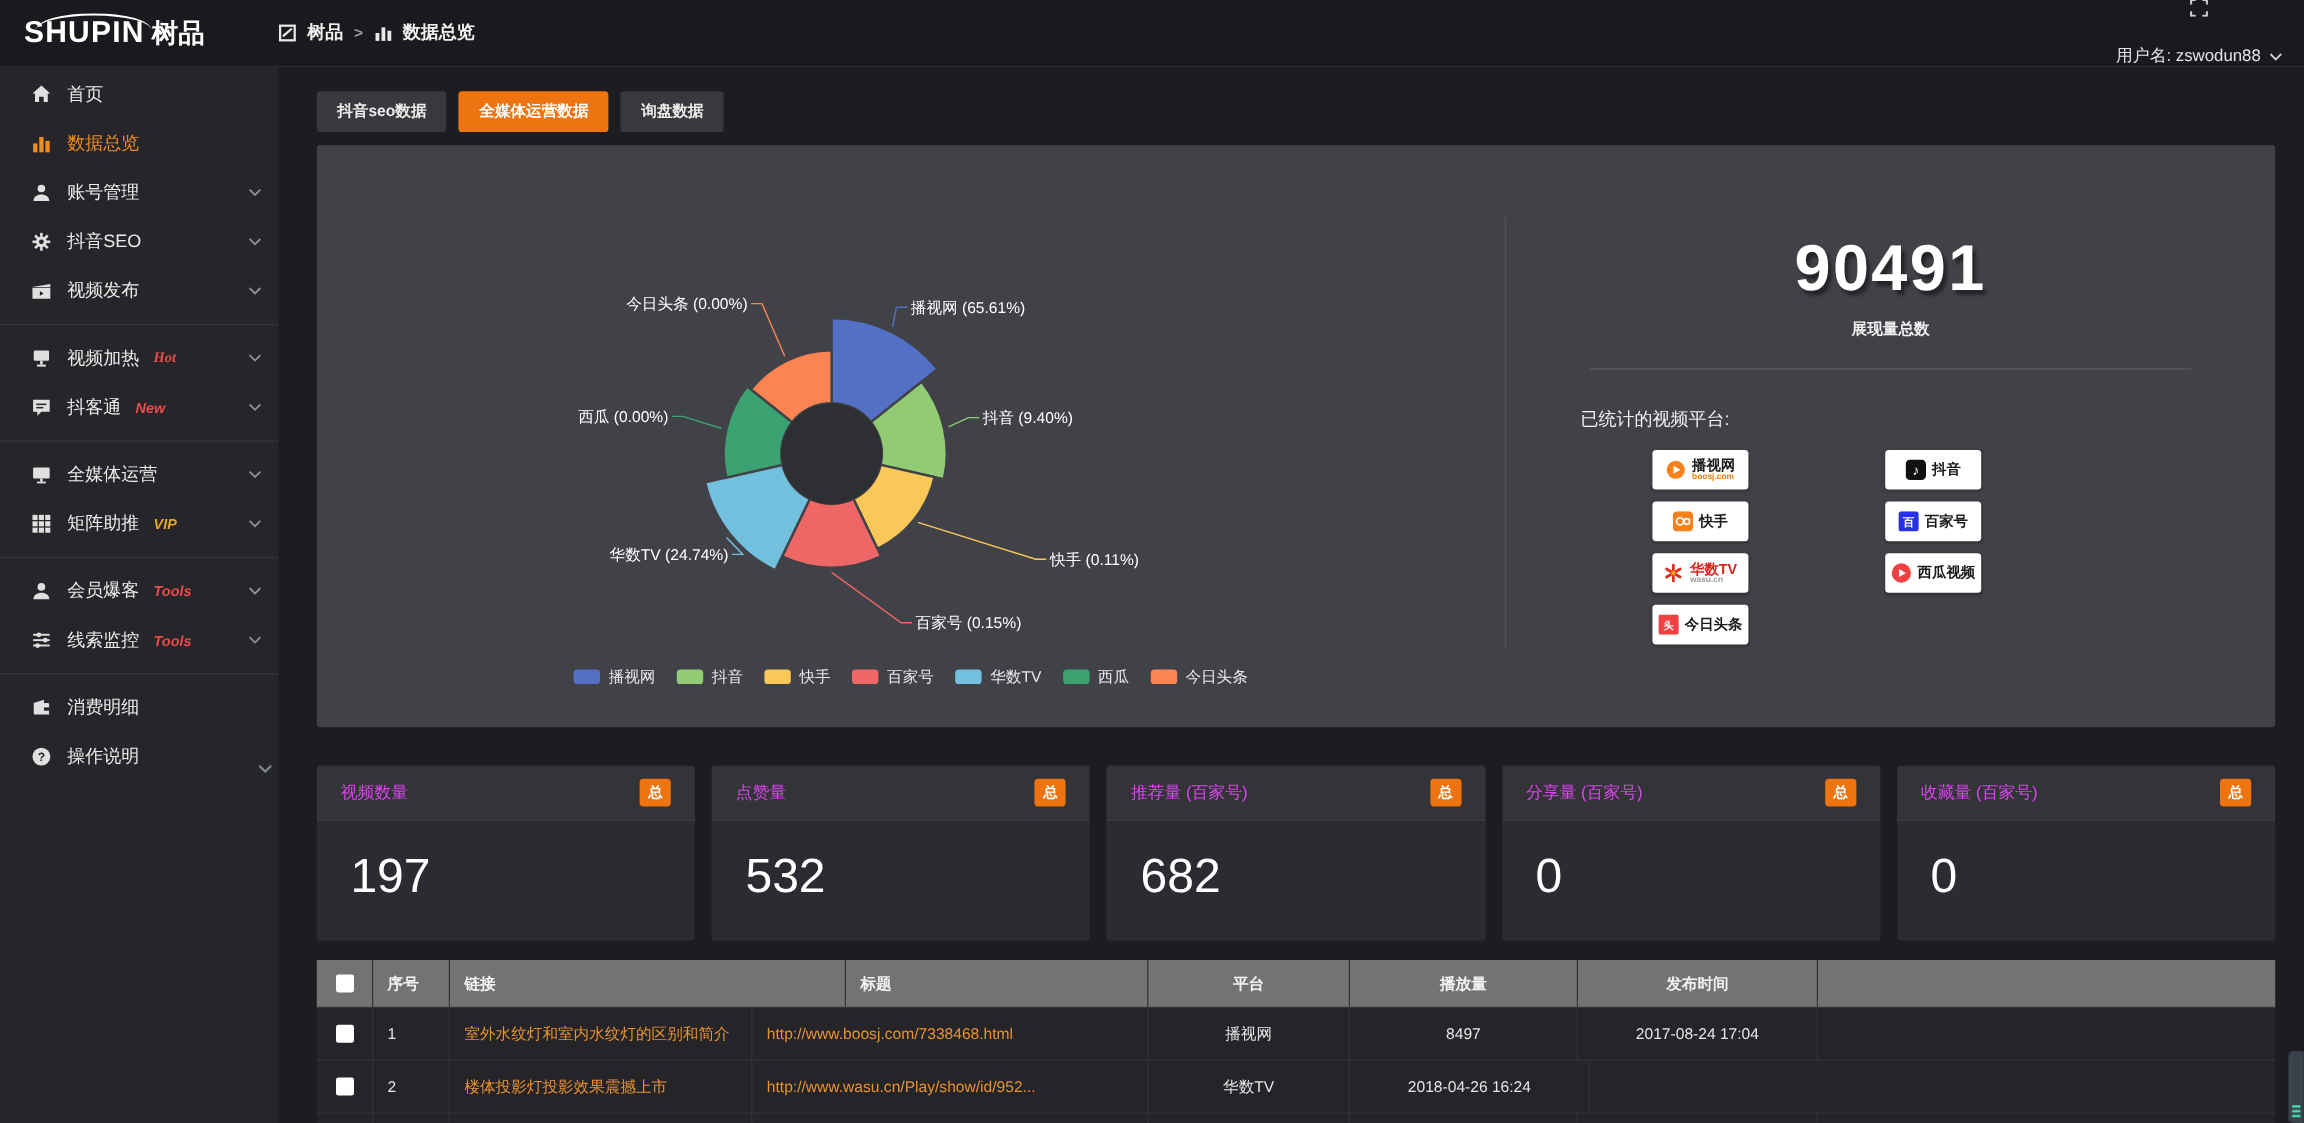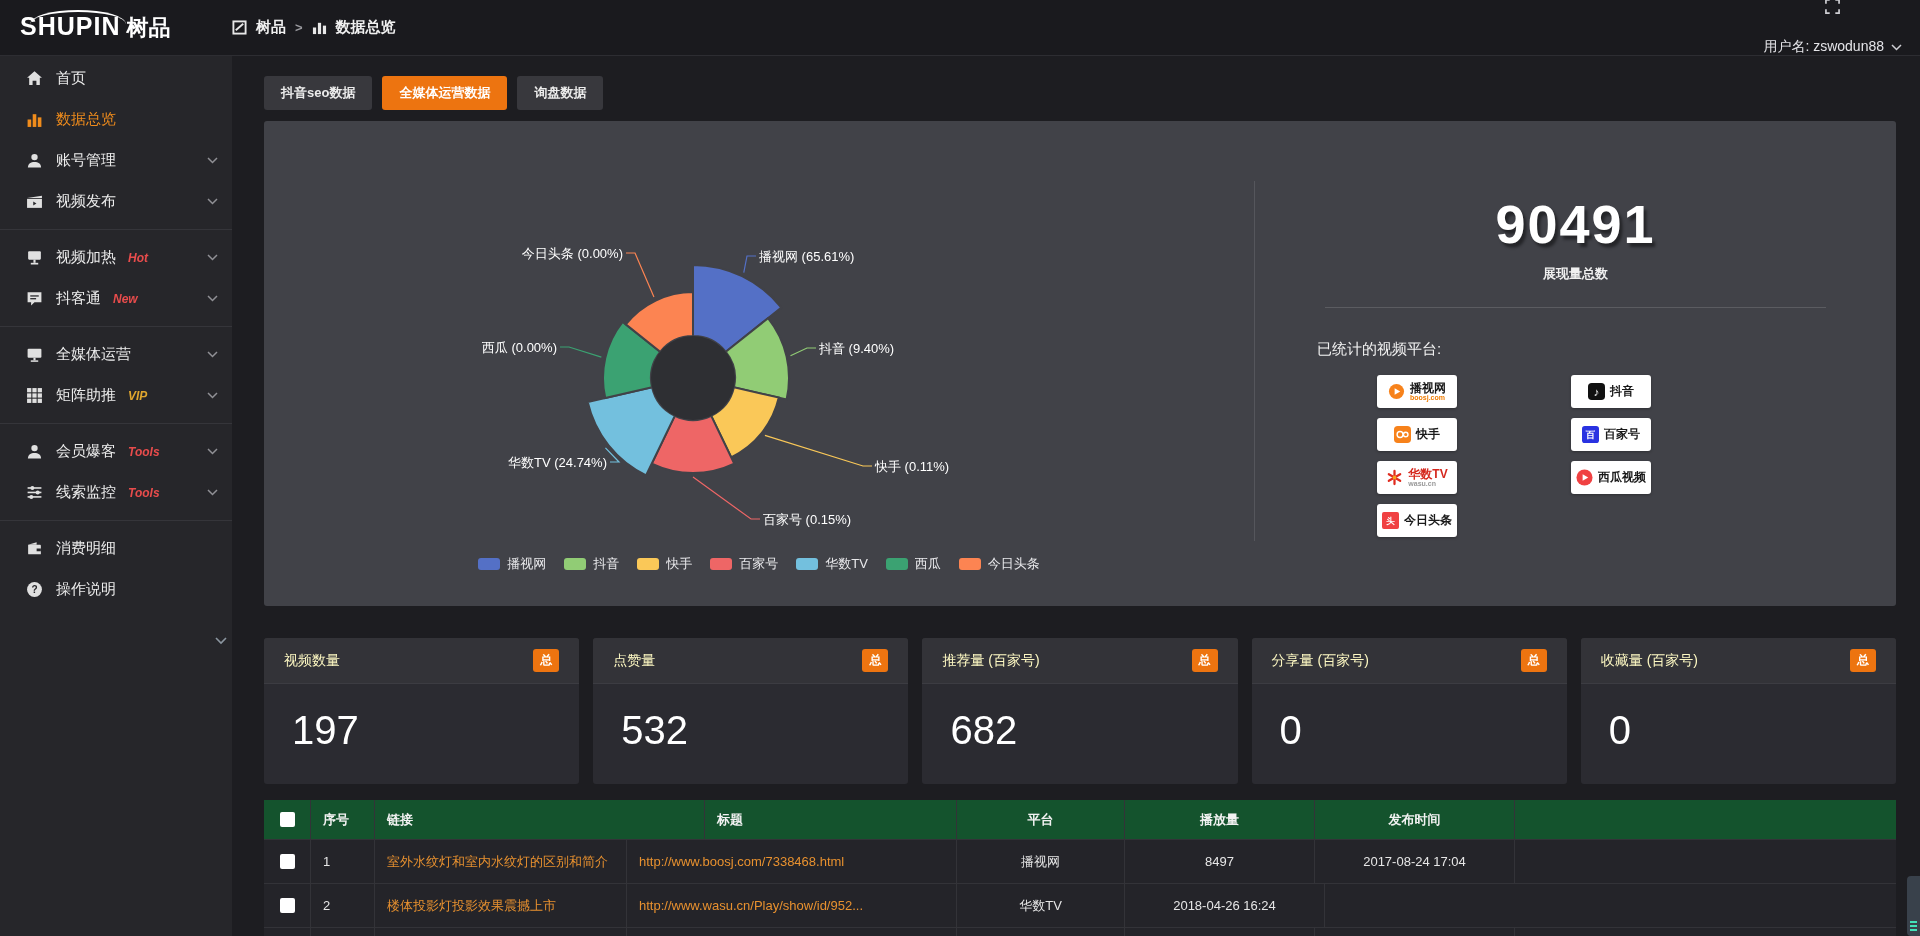--- a/index.html
+++ b/index.html
@@ -70,29 +70,29 @@
   .pb-name { font-size:12px; font-weight:bold; color:#1a1a1a; white-space:nowrap; }
   .pb-sub { font-size:7px; color:#f07c00; font-weight:bold; }
   .pbadge.wasu .pb-name { color:#d5281e; }
   .pbadge.wasu .pb-sub { color:#999; }
 
   
   .cards { margin-top:32px; display:flex; gap:14px; height:146px; }
   .card { flex:1; background:#2b2b31; border-radius:3px; overflow:hidden; }
   .card-h { height:46px; background:#333338; border-bottom:1px solid #3c3c42;
             display:flex; align-items:center; padding:0 20px; }
-  .card-t { font-size:14px; color:#fef9c3; }
+  .card-t { font-size:14px; color:#d946ef; }
   .card-b { margin-left:auto; background:#ed7410; color:#fff; font-size:12px; font-weight:bold;
             padding:3px 7px; border-radius:3px; cursor:pointer; }
   .card-v { padding:24px 0 0 28px; font-size:40px; color:#fff; }
 
   
   .tbl { margin-top:16px; background:#242429; }
   .trow { display:flex; border-bottom:1px solid #333338; height:44px; }
-  .trow.head { height:40px; background:#14532d; }
+  .trow.head { height:40px; background:#737373; }
   .trow.head .tc { font-weight:bold; color:#f2f2f2; }
   .tc { display:flex; align-items:center; padding:0 12px; font-size:13px; color:#e6e6e6;
         border-left:1px solid #333338; overflow:hidden; white-space:nowrap; }
   .tc:first-child { border-left:none; }
   .tc.c { justify-content:center; } .tc.l { justify-content:flex-start; }
   .tc.link { color:#e8912f; cursor:pointer; }
   .tc.fill { flex:1; }
   .cb { width:15px; height:15px; background:#fff; border-radius:2px; cursor:pointer; flex:none; }
   .trow.partial { height:14px; border-bottom:none; }
 
@@ -177,20 +177,40 @@
         <span>账号管理</span>
         <span class="s-chev">
           <svg width="11" height="7" viewBox="0 0 11 7">
             <polyline points="1,1 5.5,5.5 10,1" fill="none" stroke="currentColor" stroke-width="1.5"></polyline>
           </svg>
         </span>
       </div>
       <div class="side-item">
         <span class="s-ic">
           <svg viewBox="0 0 16 16" fill="currentColor">
+            <g>
+              <rect x="7" y="1" width="2" height="14"></rect>
+              <rect x="1" y="7" width="14" height="2"></rect>
+              <rect x="7" y="1" width="2" height="14" transform="rotate(45 8 8)"></rect>
+              <rect x="7" y="1" width="2" height="14" transform="rotate(-45 8 8)"></rect>
+              <circle cx="8" cy="8" r="4.2"></circle>
+              <circle cx="8" cy="8" r="1.9" fill="#26262a"></circle>
+            </g>
+          </svg>
+        </span>
+        <span>抖音SEO</span>
+        <span class="s-chev">
+          <svg width="11" height="7" viewBox="0 0 11 7">
+            <polyline points="1,1 5.5,5.5 10,1" fill="none" stroke="currentColor" stroke-width="1.5"></polyline>
+          </svg>
+        </span>
+      </div>
+      <div class="side-item">
+        <span class="s-ic">
+          <svg viewBox="0 0 16 16" fill="currentColor">
             <path d="M1 5.5h14V14H1z"></path>
             <path d="M1 4.8l14-2.3v2.3z"></path>
             <path d="M6.8 8l3 1.9-3 1.9z" fill="#26262a"></path>
           </svg>
         </span>
         <span>视频发布</span>
         <span class="s-chev">
           <svg width="11" height="7" viewBox="0 0 11 7">
             <polyline points="1,1 5.5,5.5 10,1" fill="none" stroke="currentColor" stroke-width="1.5"></polyline>
           </svg>
@@ -199,21 +219,21 @@
       <div class="side-div"></div>
       <div class="side-item">
         <span class="s-ic">
           <svg viewBox="0 0 16 16" fill="currentColor">
             <rect x="2" y="2" width="12" height="8" rx="1"></rect>
             <rect x="7" y="10" width="2" height="3"></rect>
             <rect x="4.5" y="13" width="7" height="1.6"></rect>
           </svg>
         </span>
         <span>视频加热</span>
-        <span class="s-badge" style="color: rgb(232, 76, 76);">Hot</span>
+        <span class="s-badge" style="color: rgb(232, 76, 76); font-family: Liberation Serif, serif;">Hot</span>
         <span class="s-chev">
           <svg width="11" height="7" viewBox="0 0 11 7">
             <polyline points="1,1 5.5,5.5 10,1" fill="none" stroke="currentColor" stroke-width="1.5"></polyline>
           </svg>
         </span>
       </div>
       <div class="side-item">
         <span class="s-ic">
           <svg viewBox="0 0 16 16" fill="currentColor">
             <path d="M1.5 2h13v9.5H8l-3.2 3v-3H1.5z"></path>

